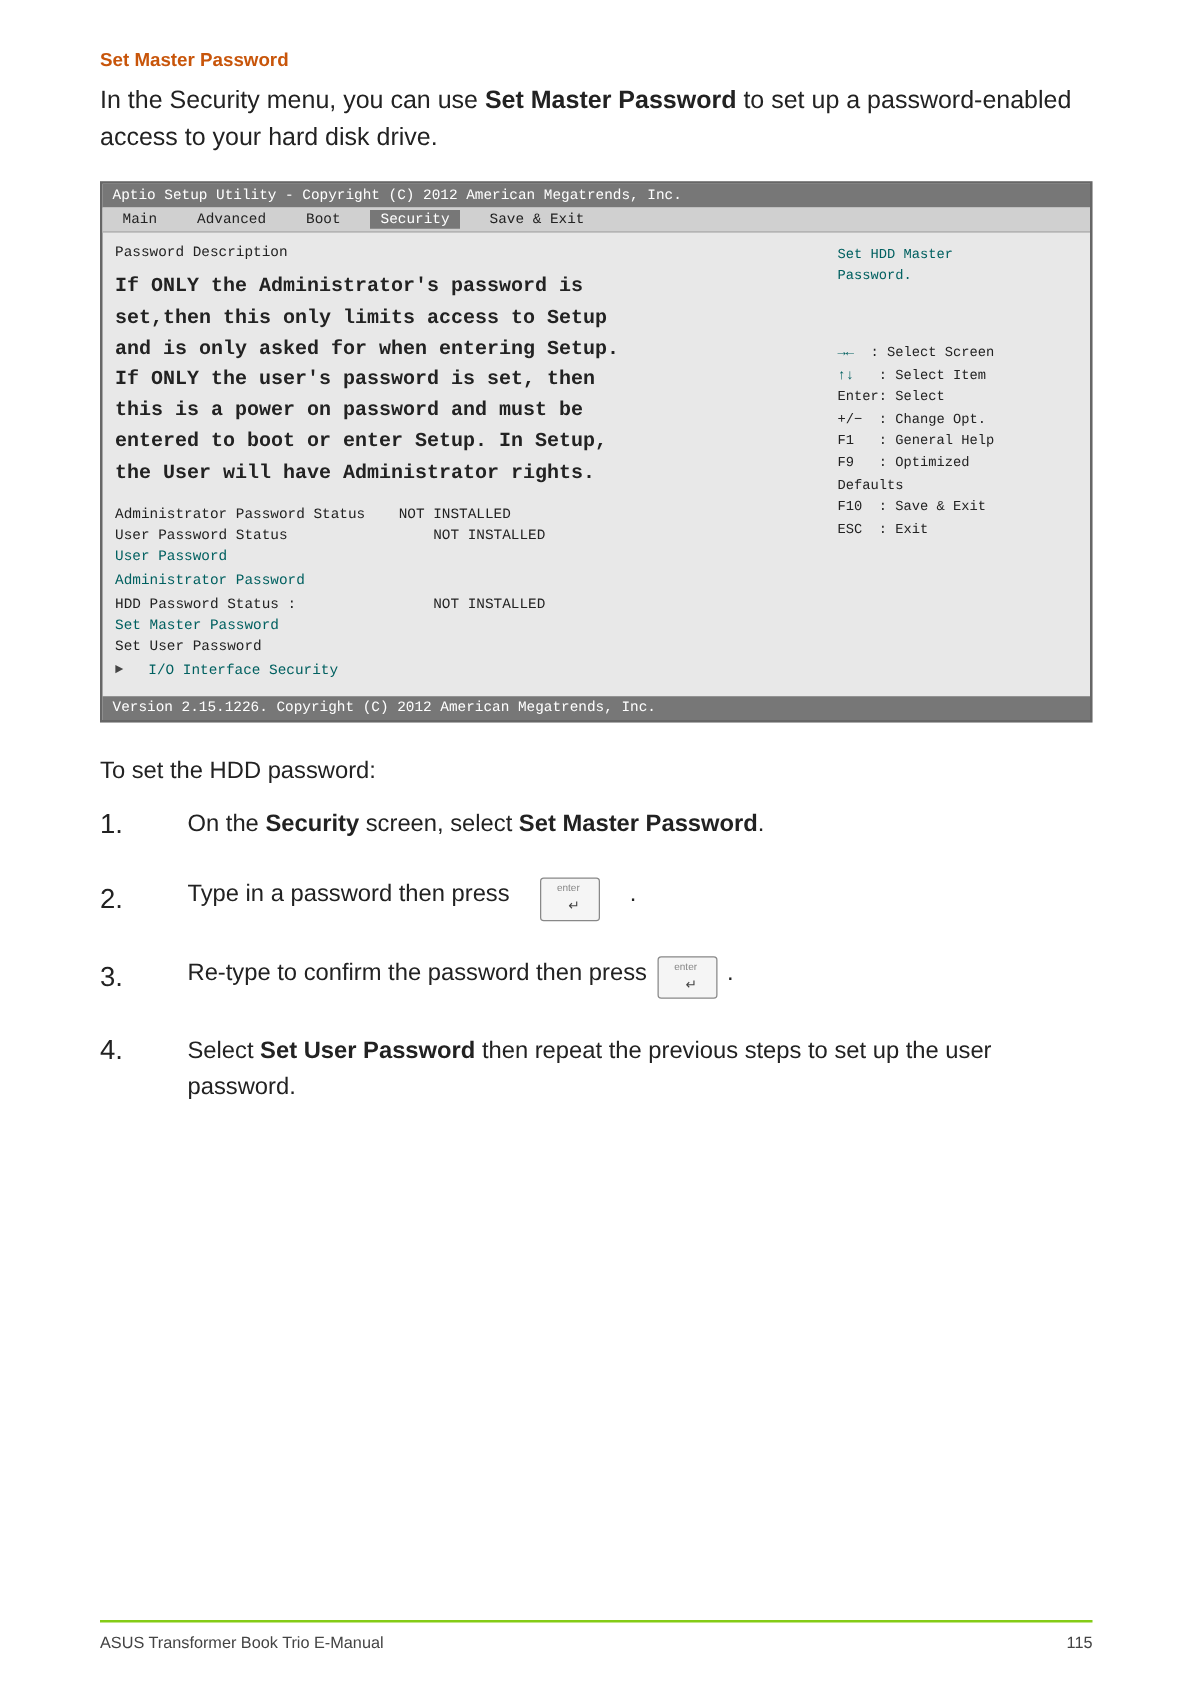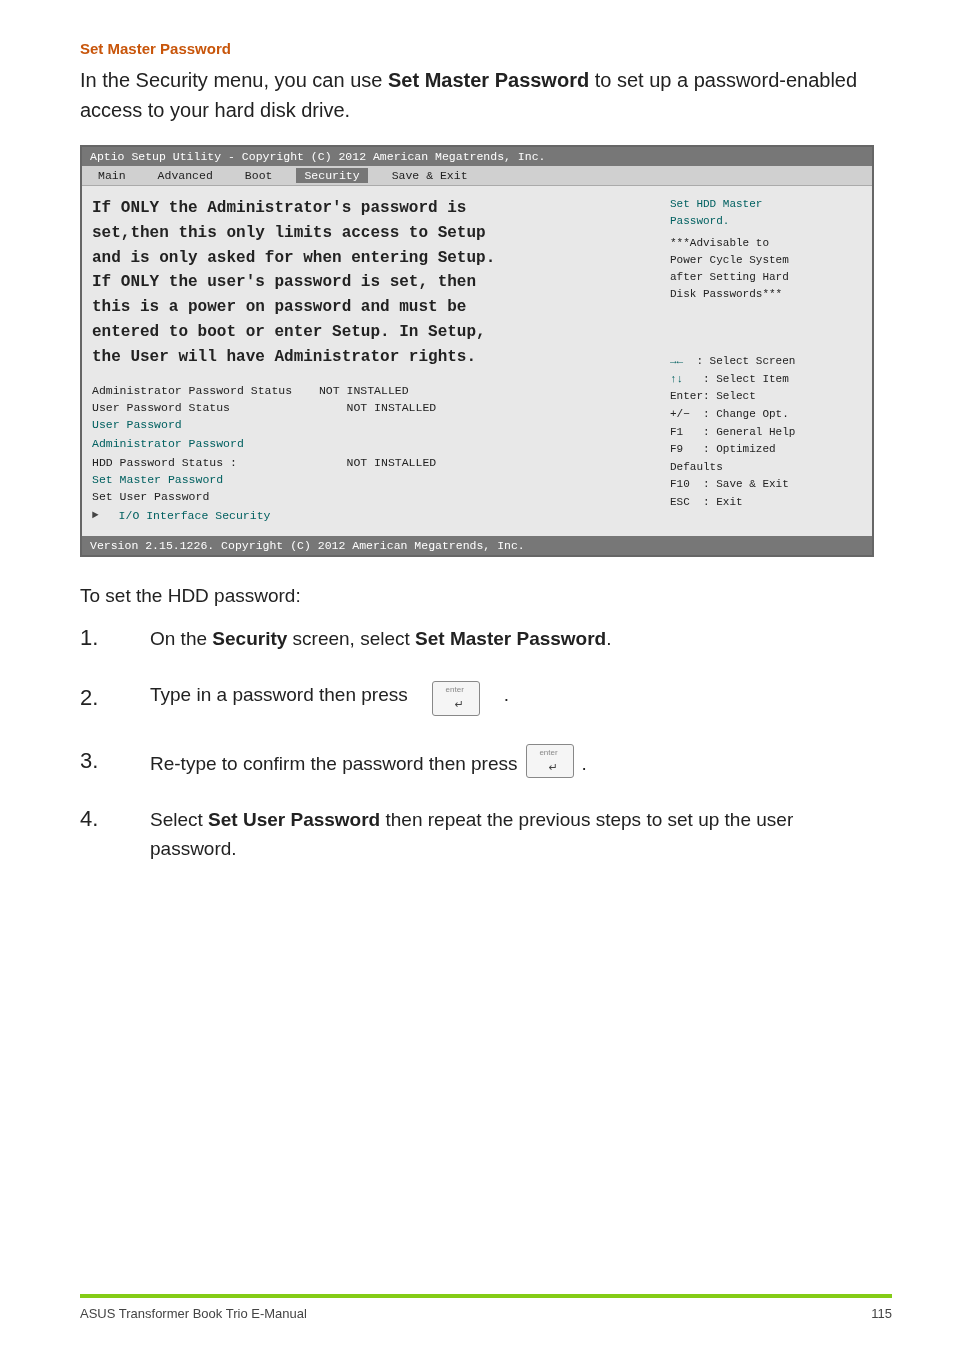--- a/index.html
+++ b/index.html
@@ -218,25 +218,25 @@
       flex-direction: column;
       align-items: flex-end;
       font-size: 9px;
     }
 
     
     .page-footer {
       position: absolute;
       bottom: 24px;
       left: 80px;
-      right: 62px;
+      right: 80px;
       display: flex;
       justify-content: space-between;
       align-items: center;
-      border-top: 4px solid #84cc16;
+      border-top: 2px solid #84cc16;
       padding-top: 8px;
       text-align: right;
     }
 
     .footer-text {
       font-family: Arial, sans-serif;
       font-size: 13px;
       color: #444;
     }
 
@@ -267,20 +267,21 @@
     <span class="bios-menu-item">Main</span>
     <span class="bios-menu-item">Advanced</span>
     <span class="bios-menu-item">Boot</span>
     <span class="bios-menu-item active">Security</span>
     <span class="bios-menu-item">Save &amp; Exit</span>
   </div>
 
   <div class="bios-body">
 
     <div class="bios-left">
+      <div class="bios-section-title">Password Description</div>
       <div class="bios-description">
         If ONLY the Administrator's password is<br>
         set,then this only limits access to Setup<br>
         and is only asked for when entering Setup.<br>
         If ONLY the user's password is set, then<br>
         this is a power on password and must be<br>
         entered to boot or enter Setup. In Setup,<br>
         the User will have Administrator rights.
       </div>
 
@@ -311,23 +312,20 @@
         <span class="bios-label">Set User Password</span>
       </div>
       <div class="bios-row" style="margin-top:6px; align-items:center;">
         <span class="bios-arrow">►</span>
         <span class="bios-label cyan" style="color:#006060; cursor:pointer;margin-left:16px;">I/O Interface Security</span>
       </div>
     </div>
 
     <div class="bios-right">
       <div class="bios-right-title">Set HDD Master<br>Password.</div>
-      <div class="bios-right-desc">
-        ***Advisable to<br>Power Cycle System<br>after Setting Hard<br>Disk Passwords***
-      </div>
       <div style="height:40px;"></div>
       <div class="bios-right-help">
         <span class="cyan">→←</span>&nbsp;&nbsp;: Select Screen<br>
         <span class="cyan">↑↓</span>&nbsp;&nbsp;&nbsp;: Select Item<br>
         Enter: Select<br>
         +/−&nbsp;&nbsp;: Change Opt.<br>
         F1&nbsp;&nbsp;&nbsp;: General Help<br>
         F9&nbsp;&nbsp;&nbsp;: Optimized<br>
         Defaults<br>
         F10&nbsp;&nbsp;: Save &amp; Exit<br>
@@ -359,21 +357,21 @@
           <span style="font-size:8px; color:#888;">enter</span>
           <span style="font-size:11px;">↵</span>
         </span>
       </span>
       <span>.</span>
     </span>
   </li>
 
   <li class="step-item" style="align-items:center;">
     <span class="step-number">3.</span>
-    <span class="step-text" style="display:flex; align-items:flex-end; gap:8px; flex-wrap:wrap;">
+    <span class="step-text" style="display:flex; align-items:flex-start; gap:8px; flex-wrap:wrap;">
       <span>Re-type to confirm the password then press</span>
       <span class="enter-key">
         <span class="enter-key-inner">
           <span style="font-size:8px; color:#888;">enter</span>
           <span style="font-size:11px;">↵</span>
         </span>
       </span>
       <span>.</span>
     </span>
   </li>

